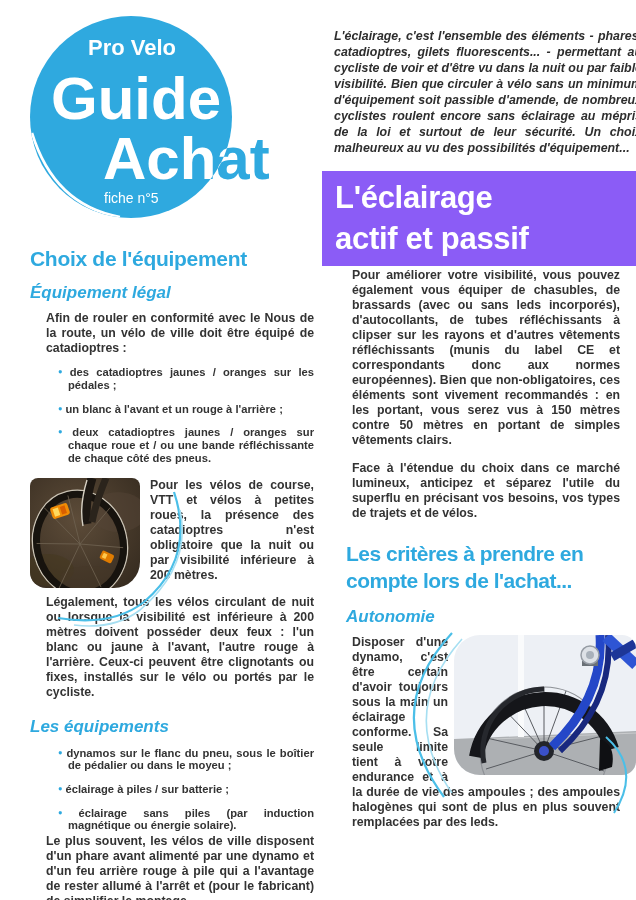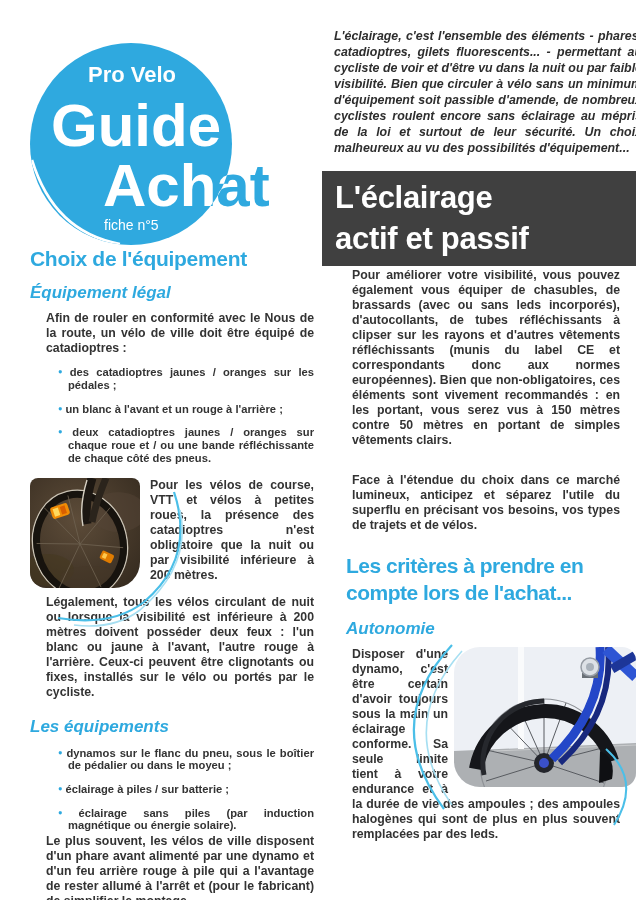--- a/index.html
+++ b/index.html
@@ -3,34 +3,34 @@
 <meta charset="utf-8">
 <style>
   html,body{margin:0;padding:0;}
   body{
     width:636px;height:900px;background:#ffffff;position:relative;overflow:hidden;
     font-family:"Liberation Sans", sans-serif;color:#333;
   }
   .page{position:absolute;inset:0;background:#fff;}
 
   
-  .logo{position:absolute;left:18px;top:34px;width:296px;height:222px;}
+  .logo{position:absolute;left:18px;top:7px;width:296px;height:222px;}
   .logo svg{display:block;width:100%;height:100%;}
 
   
   .intro{
     position:absolute;left:322px;top:16px;width:308px;
     font-size:12.4px;line-height:16px;font-weight:bold;font-style:italic;
     text-align:justify;color:#2e2e2e;margin:12px;
   }
 
   
   .banner{
     position:absolute;left:322px;top:171px;width:314px;height:95px;
-    background:#404040;color:#fff;font-weight:bold;
+    background:#8b5cf6;color:#fff;font-weight:bold;
     font-size:31px;line-height:41px;letter-spacing:-0.3px;
     padding:6px 0 0 13px;box-sizing:border-box;
   }
 
   
   .col-left{position:absolute;left:30px;top:246px;width:284px;}
   .col-right{position:absolute;left:322px;top:268px;width:314px;}
 
   h1.sec{
     margin:0;font-size:21px;line-height:26px;font-weight:bold;color:#2ea9df;letter-spacing:-0.3px;
@@ -68,21 +68,21 @@
     border-radius:26px 14px 14px 26px;overflow:hidden;position:relative;z-index:1;
   }
   .photo-bike svg{display:block;width:100%;height:100%;}
   .arcs-bike{right:170px;top:-4px;width:80px;height:170px;}
   .arcs-bike2{right:-6px;top:100px;width:46px;height:80px;}
 
   .rpara{
     margin:0;padding:0 16px 0 30px;text-align:justify;
     font-size:12.3px;line-height:15px;color:#333;font-weight:700;
   }
-  .mt13{margin-top:25px;}
+  .mt13{margin-top:13px;}
   .mt4{margin-top:4px;}
   h1.sec-r{margin:19px 0 0 24px;width:286px;font-size:21px;line-height:27px;
     font-weight:bold;color:#2ea9df;letter-spacing:-0.5px;}
   h2.sub-r{margin:12px 0 0 24px;font-size:17px;line-height:21px;font-weight:bold;
     font-style:italic;color:#2ea9df;}
   .clear{clear:both;}
   h2.sub.clear{margin-top:16px;}
 </style>
 </head>
 <body>

